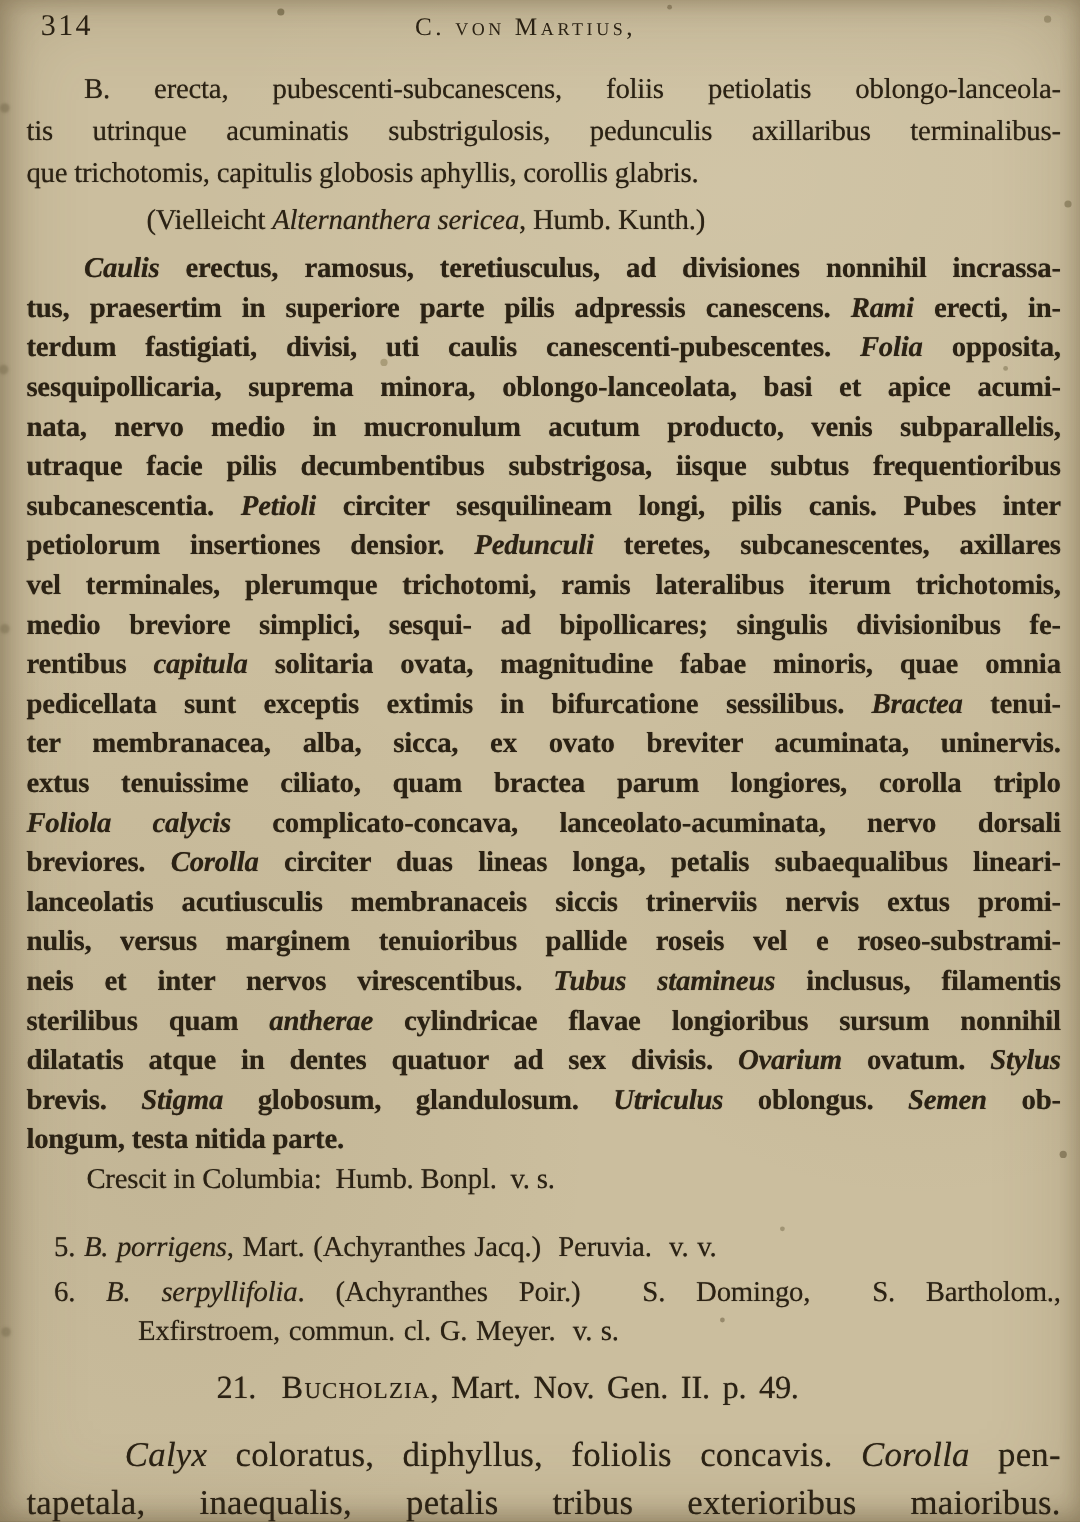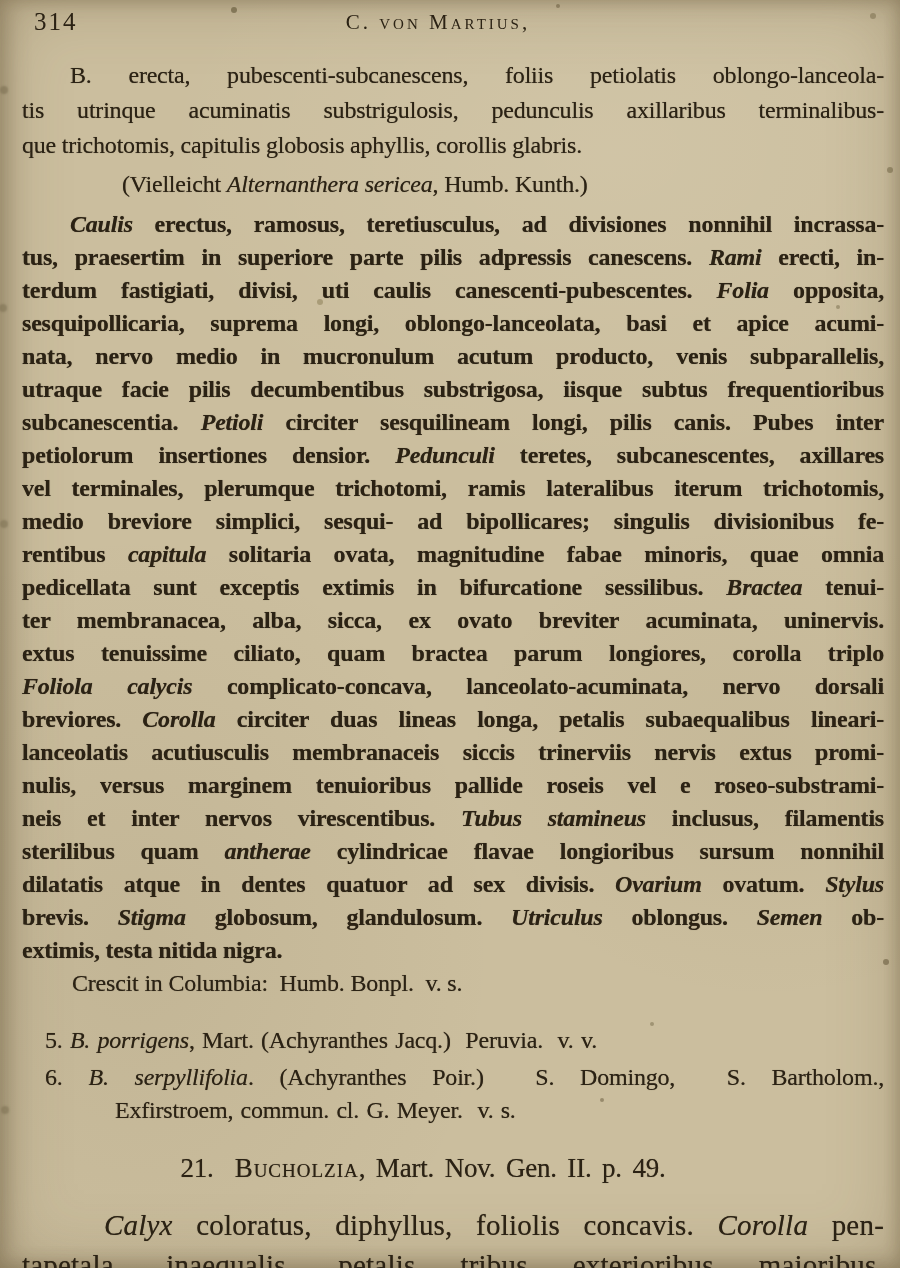--- a/index.html
+++ b/index.html
@@ -45,21 +45,21 @@
   .p1{margin-top:22px;font-size:24px;line-height:35px;}
   .note{margin-top:4px;font-size:24px;line-height:35px;padding-left:100px;}
   .desc{margin-top:6px;font-size:24px;line-height:33px;font-weight:bold;}
   .habitat{font-size:24px;line-height:33px;}
   .habitat .pline.ind{text-indent:50px;}
   .item{font-size:24px;line-height:33px;}
   .item .pline{padding-left:23px;word-spacing:1.5px;}
   .item .pline.cont{padding-left:93px;}
   .item5{margin-top:24px;}
   .item6{margin-top:4px;}
-  .genus-heading{margin-top:22px;font-size:27px;line-height:38px;}
+  .genus-heading{margin-top:10px;font-size:27px;line-height:38px;}
   .genus-heading .pline{text-align:center;text-align-last:center;margin-right:60px;word-spacing:4px;}
   .genus-desc{margin-top:18px;font-size:29px;line-height:40px;}
   .genus-desc .pline{letter-spacing:0.2px;}
   .genus-desc .pline.ind{text-indent:82px;}
   .speck{
     position:absolute;z-index:1;left:0;top:0;width:4px;height:4px;border-radius:50%;
     background:transparent;
     box-shadow:
       232px 8px 0 1px rgba(88,76,46,0.55),
       556px 4px 0 0 rgba(88,76,46,0.45),
@@ -95,40 +95,40 @@
       </div>
 
     <div class="note">
         <div class="pline nj"><span>(Vielleicht </span><span class="it">Alternanthera sericea</span><span>, Humb. Kunth.)</span></div>
       </div>
 
     <div class="para desc">
         <div class="pline ind"><span class="it">Caulis</span><span> erectus, ramosus, teretiusculus, ad divisiones nonnihil incrassa-</span></div>
         <div class="pline"><span>tus, praesertim in superiore parte pilis adpressis canescens. </span><span class="it">Rami</span><span> erecti, in-</span></div>
         <div class="pline"><span>terdum fastigiati, divisi, uti caulis canescenti-pubescentes. </span><span class="it">Folia</span><span> opposita,</span></div>
-        <div class="pline"><span>sesquipollicaria, suprema longi, oblongo-lanceolata, basi et apice acumi-</span></div>
+        <div class="pline"><span>sesquipollicaria, suprema minora, oblongo-lanceolata, basi et apice acumi-</span></div>
         <div class="pline"><span>nata, nervo medio in mucronulum acutum producto, venis subparallelis,</span></div>
         <div class="pline"><span>utraque facie pilis decumbentibus substrigosa, iisque subtus frequentioribus</span></div>
         <div class="pline"><span>subcanescentia. </span><span class="it">Petioli</span><span> circiter sesquilineam longi, pilis canis. Pubes inter</span></div>
         <div class="pline"><span>petiolorum insertiones densior. </span><span class="it">Pedunculi</span><span> teretes, subcanescentes, axillares</span></div>
         <div class="pline"><span>vel terminales, plerumque trichotomi, ramis lateralibus iterum trichotomis,</span></div>
         <div class="pline"><span>medio breviore simplici, sesqui- ad bipollicares; singulis divisionibus fe-</span></div>
         <div class="pline"><span>rentibus </span><span class="it">capitula</span><span> solitaria ovata, magnitudine fabae minoris, quae omnia</span></div>
         <div class="pline"><span>pedicellata sunt exceptis extimis in bifurcatione sessilibus. </span><span class="it">Bractea</span><span> tenui-</span></div>
         <div class="pline"><span>ter membranacea, alba, sicca, ex ovato breviter acuminata, uninervis.</span></div>
         <div class="pline"><span>extus tenuissime ciliato, quam bractea parum longiores, corolla triplo</span></div>
         <div class="pline"><span class="it">Foliola calycis</span><span> complicato-concava, lanceolato-acuminata, nervo dorsali</span></div>
         <div class="pline"><span>breviores. </span><span class="it">Corolla</span><span> circiter duas lineas longa, petalis subaequalibus lineari-</span></div>
         <div class="pline"><span>lanceolatis acutiusculis membranaceis siccis trinerviis nervis extus promi-</span></div>
         <div class="pline"><span>nulis, versus marginem tenuioribus pallide roseis vel e roseo-substrami-</span></div>
         <div class="pline"><span>neis et inter nervos virescentibus. </span><span class="it">Tubus stamineus</span><span> inclusus, filamentis</span></div>
         <div class="pline"><span>sterilibus quam </span><span class="it">antherae</span><span> cylindricae flavae longioribus sursum nonnihil</span></div>
         <div class="pline"><span>dilatatis atque in dentes quatuor ad sex divisis. </span><span class="it">Ovarium</span><span> ovatum. </span><span class="it">Stylus</span></div>
         <div class="pline"><span>brevis. </span><span class="it">Stigma</span><span> globosum, glandulosum. </span><span class="it">Utriculus</span><span> oblongus. </span><span class="it">Semen</span><span> ob-</span></div>
-        <div class="pline nj"><span>extimis, testa nitida nigra.</span></div>
+        <div class="pline nj"><span>longum, testa nitida parte.</span></div>
       </div>
 
     <div class="habitat">
         <div class="pline ind nj"><span>Crescit in Columbia:&nbsp; Humb. Bonpl.&nbsp; v. s.</span></div>
       </div>
 
     <div class="item item5">
         <div class="pline nj"><span>5. </span><span class="it">B. porrigens</span><span>, Mart. (Achyranthes Jacq.)&nbsp; Peruvia.&nbsp; v. v.</span></div>
       </div>
 

